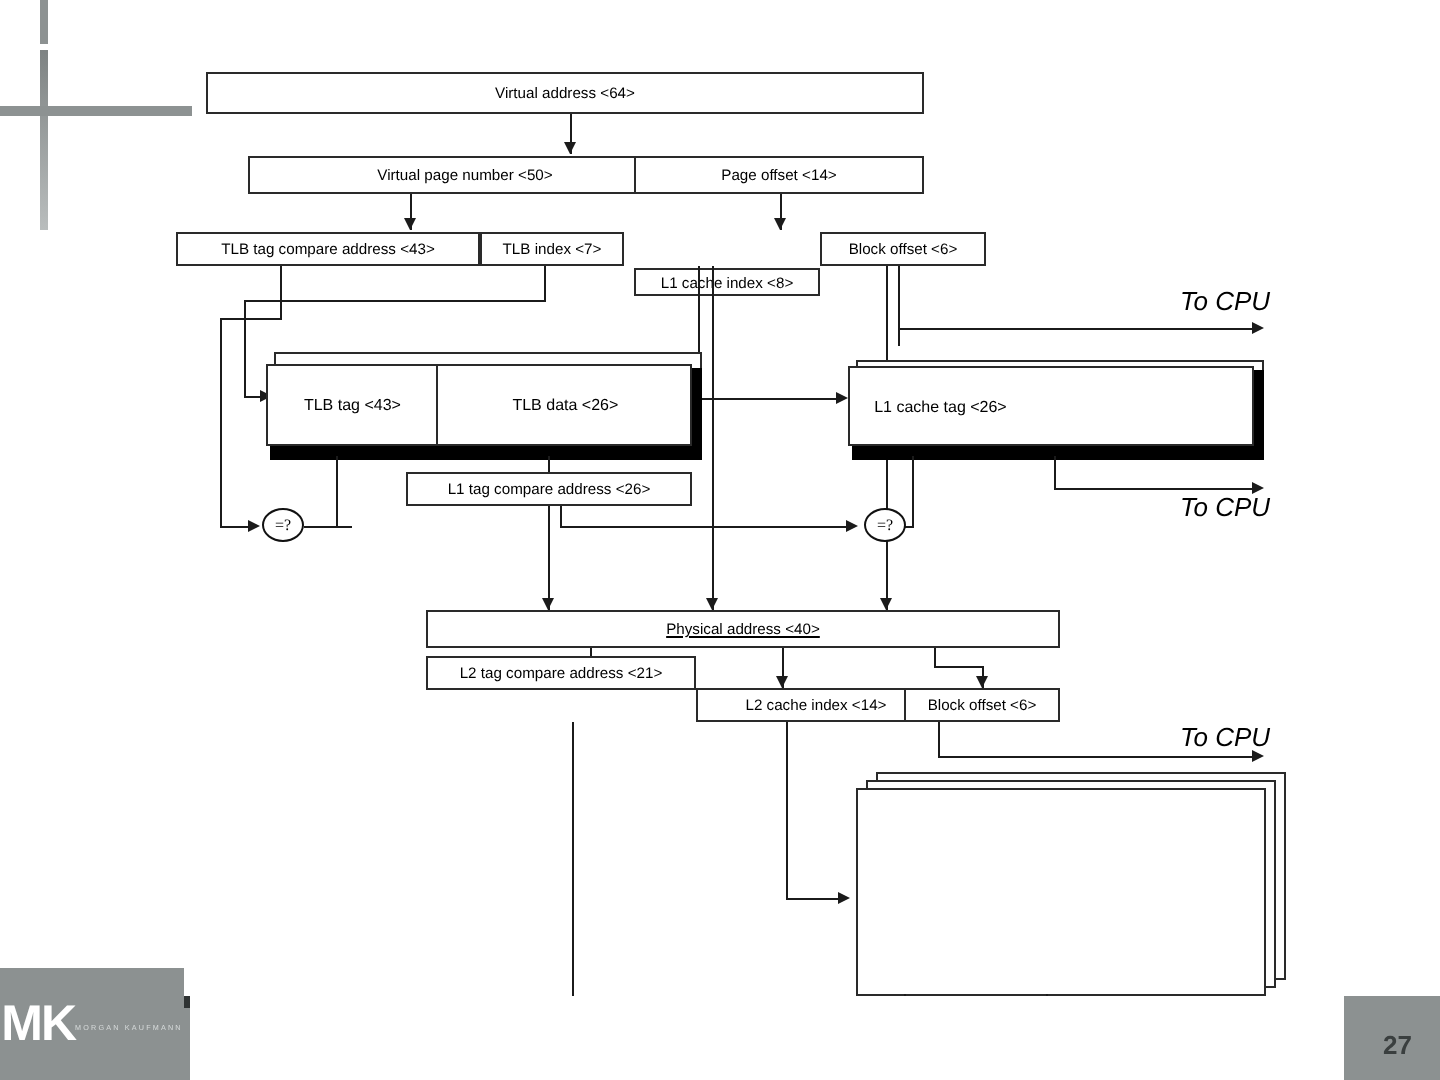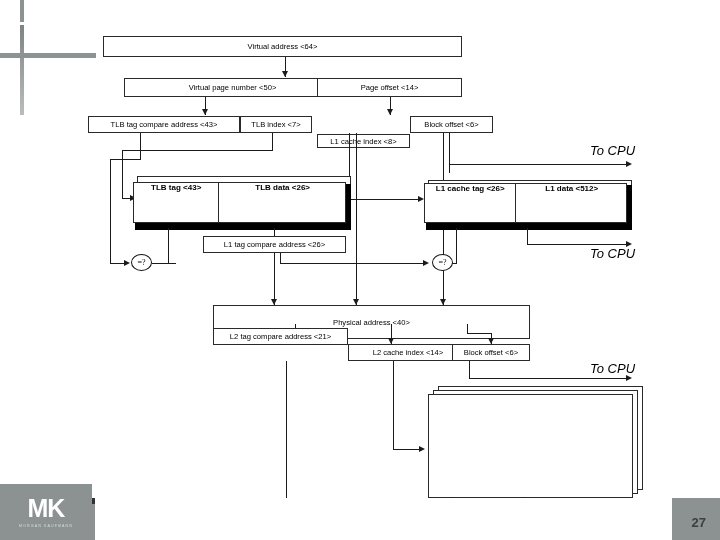--- a/index.html
+++ b/index.html
@@ -6,21 +6,21 @@
   body{
     width:720px;height:540px;overflow:hidden;background:#ffffff;
     font-family:"Liberation Sans",sans-serif;position:relative;
   }
   #root{position:absolute;inset:0;}
 
   
   .footer-bar{position:absolute;left:0;right:0;bottom:0;height:42px;background:#8c9191;}
   .footer-darkstrip{position:absolute;left:0;top:0;width:258px;height:6px;background:#2f3333;}
   .logo-block{position:absolute;left:0;bottom:0;width:92px;height:56px;background:#8c9191;
-              display:flex;flex-direction:column;align-items:center;justify-content:center;}
+              display:flex;flex-direction:row;align-items:center;justify-content:center;}
   .logo-mk{color:#ffffff;font-size:25px;font-weight:700;letter-spacing:-1px;line-height:1;
            font-family:"Liberation Sans",sans-serif;}
   .logo-sub{color:#e2e6e6;font-size:3.6px;letter-spacing:1.1px;margin-top:3px;
             font-family:"Liberation Sans",sans-serif;white-space:nowrap;opacity:.85;}
   .page-num{position:absolute;right:14px;bottom:10px;color:#3a3f3f;font-size:13px;
             font-weight:700;font-family:"Liberation Sans",sans-serif;}
 
   .content-panel{position:absolute;left:95px;top:498px;width:577px;height:42px;background:#ffffff;}
 
   
@@ -35,22 +35,22 @@
   .bx{position:absolute;box-sizing:border-box;border:1px solid #2a2a2a;background:#ffffff;
       display:flex;align-items:center;justify-content:center;color:#000;
       font-family:"Liberation Sans",sans-serif;font-size:7.6px;white-space:nowrap;}
 
   
   .card{position:absolute;box-sizing:border-box;}
   .card .lid{position:absolute;left:4px;top:0;right:0;height:7px;border:1px solid #2a2a2a;
              border-bottom:none;background:#fff;}
   .card .body{position:absolute;left:0;top:6px;right:5px;bottom:7px;border:1px solid #2a2a2a;
               background:#fff;display:flex;}
-  .card .cell{flex:0 0 auto;display:flex;align-items:flex-start;justify-content:center;
-              font-size:8px;color:#000;font-family:"Liberation Sans",sans-serif;white-space:nowrap;font-weight:bold;}
+  .card .cell{flex:0 0 auto;display:flex;align-items:center;justify-content:center;
+              font-size:8px;color:#000;font-family:"Liberation Sans",sans-serif;white-space:nowrap;}
   .card .cell+.cell{border-left:1px solid #2a2a2a;}
   .card .shadow-b{position:absolute;left:2px;right:0;bottom:0;height:8px;background:#000;}
   .card .shadow-r{position:absolute;right:0;top:4px;bottom:4px;width:6px;background:#000;}
 
   
   .stack-sheet{position:absolute;box-sizing:border-box;border:1px solid #2a2a2a;background:#fff;}
 
   
   .ln{position:absolute;background:#1b1b1b;}
   .lnh{height:1px;}
@@ -172,23 +172,20 @@
     <div class="arr arr-r" style="left:423px;top:259.5px;"></div>
 
     <div class="card" style="left:424px;top:180px;width:208px;height:50px;">
       <div class="shadow-b"></div>
       <div class="shadow-r"></div>
       <div class="lid" style="height:4px;"></div>
       <div class="body" style="top:3px;">
         <div class="cell" style="width:45%;">
           <span>L1 cache tag &lt;26&gt;</span>
         </div>
-        <div class="cell" style="width:55%;">
-          <span>L1 data &lt;512&gt;</span>
-        </div>
       </div>
     </div>
 
     <div class="ln lnv" style="left:456px;top:228px;height:35px;"></div>
     <div class="ln lnh" style="left:443px;top:263px;width:14px;"></div>
 
     <div class="cmp" style="left:432px;top:254px;width:21px;height:17px;">
       <span>=?</span>
     </div>
 
@@ -199,21 +196,21 @@
       <span>To CPU</span>
     </div>
 
     <div class="ln lnv" style="left:527px;top:228px;height:16px;"></div>
     <div class="ln lnh" style="left:527px;top:244px;width:101px;"></div>
     <div class="arr arr-r" style="left:626px;top:240.5px;"></div>
     <div class="lbl" style="left:590px;top:246px;">
       <span>To CPU</span>
     </div>
 
-    <div class="bx" style="left:213px;top:305px;width:317px;height:34px;">
+    <div class="bx" style="left:213px;top:305px;width:317px;height:19px;text-decoration:underline;">
       <span>Physical address &lt;40&gt;</span>
     </div>
 
     <div class="ln lnv" style="left:295px;top:324px;height:9px;"></div>
     <div class="ln lnh" style="left:269px;top:333px;width:27px;"></div>
     <div class="ln lnv" style="left:269px;top:333px;height:11px;"></div>
     <div class="arr arr-d" style="left:265.5px;top:338px;"></div>
 
     <div class="ln lnv" style="left:391px;top:324px;height:20px;"></div>
     <div class="arr arr-d" style="left:387.5px;top:338px;"></div>

